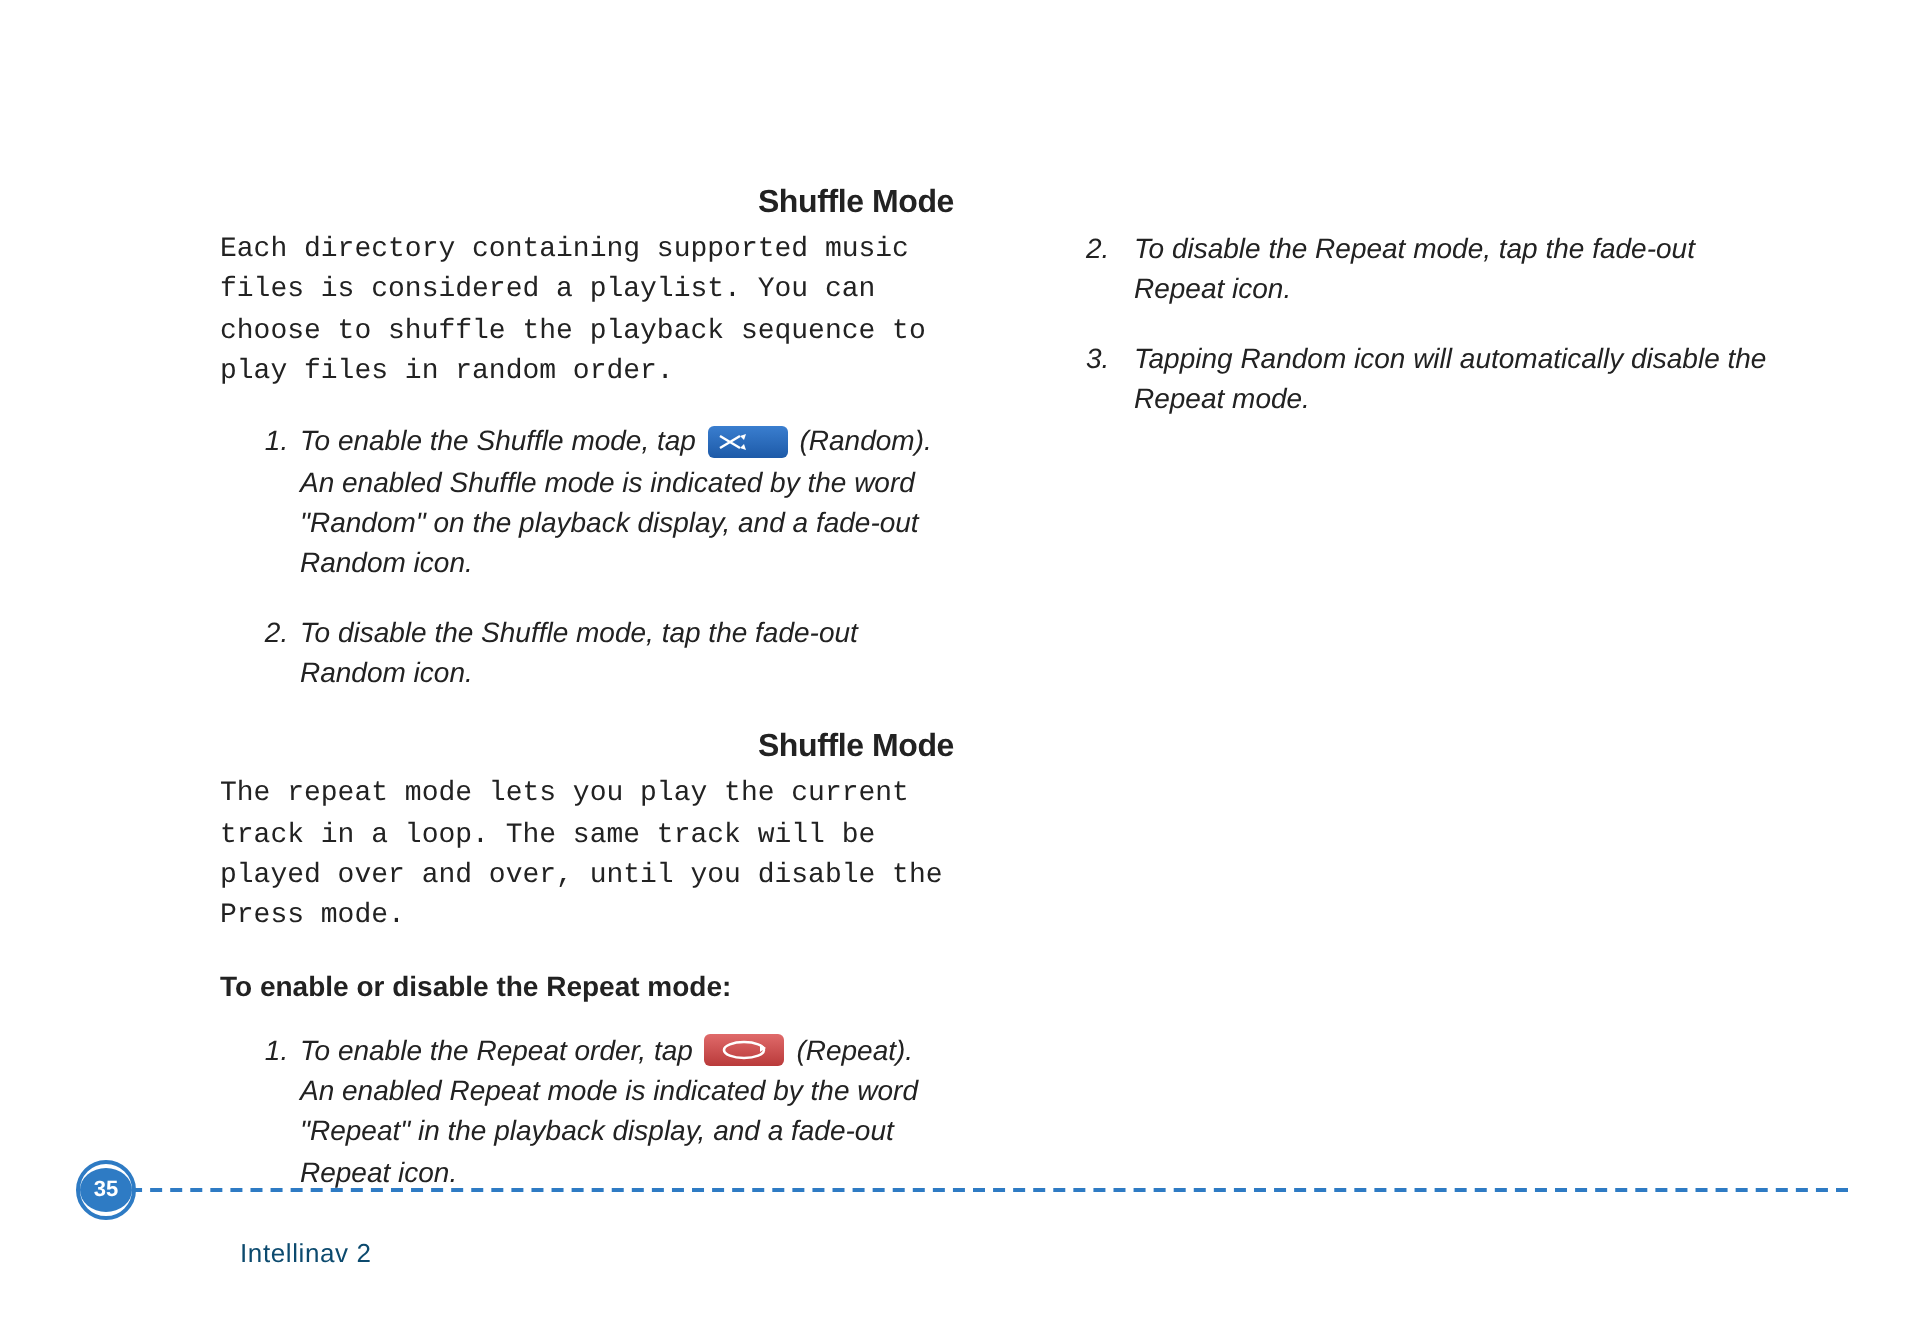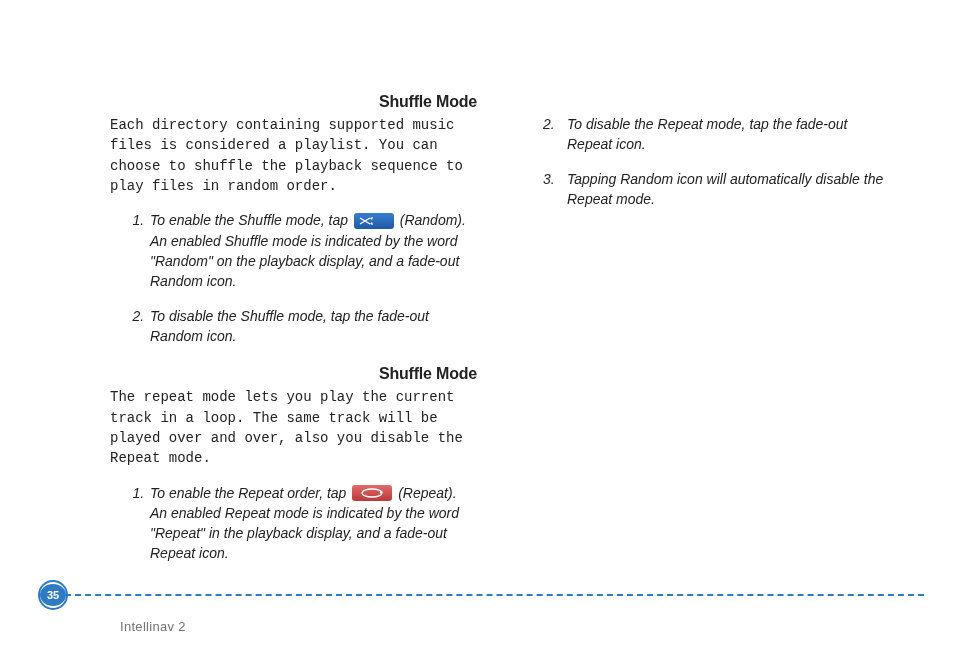--- a/index.html
+++ b/index.html
@@ -17,21 +17,21 @@
   ol.cont li::before { counter-increment: item; content: counter(item) "."; position: absolute; left: -22px; }
   .icon-btn { display: inline-block; vertical-align: middle; width: 40px; height: 16px; border-radius: 3px; margin: 0 2px; position: relative; top: -1px; }
   .icon-random { background: linear-gradient(#3a7ecf,#1d5aa8); }
   .icon-random svg { position: absolute; left: 4px; top: 2px; }
   .icon-repeat { background: linear-gradient(#e06a6a,#b93a3a); }
   .icon-repeat svg { position: absolute; left: 6px; top: 2px; }
   .footer { position: absolute; left: 0; right: 0; bottom: 58px; height: 30px; }
   .dash { position: absolute; left: 55px; right: 30px; top: 14px; border-top: 2px dashed #2e7bc4; }
   .pagecircle { position: absolute; left: 38px; top: 0; width: 30px; height: 30px; border-radius: 50%; background: #fff; border: 2px solid #2e7bc4; display: flex; align-items: center; justify-content: center; }
   .pagecircle-inner { width: 42px; height: 22px; border-radius: 50%; background: #2e7bc4; color: #fff; font-size: 11px; font-weight: 600; display: flex; align-items: center; justify-content: center; }
-  .brand { position: absolute; left: 120px; bottom: 34px; color: #737373; font-size: 13px; letter-spacing: 0.3px; }
+  .brand { position: absolute; left: 120px; bottom: 34px; color: #0c4a6e; font-size: 13px; letter-spacing: 0.3px; }
 </style>
 </head>
 <body>
 
 <div class="page">
   <div class="cols">
 
     <div class="col">
 
       <div class="h">Shuffle Mode</div>
@@ -44,21 +44,22 @@
                 <path d="M2 3 L12 9 M2 9 L12 3" stroke="#fff" stroke-width="1.2" fill="none"></path>
                 <path d="M12 3 l3 -1 l-1 3 z M12 9 l3 1 l-1 -3 z" fill="#fff"></path>
               </svg>
           </span>
           <span>(Random). An enabled Shuffle mode is indicated by the word "Random" on the playback display, and a fade-out Random icon.</span>
         </li>
         <li>To disable the Shuffle mode, tap the fade-out Random icon.</li>
       </ol>
 
       <div class="h">Shuffle Mode</div>
-      <div class="para">The repeat mode lets you play the current track in a loop. The same track will be played over and over, also you disable the Repeat mode.</div>
+      <div class="para">The repeat mode lets you play the current track in a loop. The same track will be played over and over, until you disable the Press mode.</div>
+      <div class="sub">To enable or disable the Repeat mode:</div>
       <ol>
         <li>
           <span>To enable the Repeat order, tap</span>
           <span class="icon-btn icon-repeat">
             <svg width="28" height="12" viewBox="0 0 28 12">
                 <ellipse cx="14" cy="6" rx="10" ry="4" stroke="#fff" stroke-width="1.3" fill="none"></ellipse>
                 <path d="M22 3 l3 2 l-3 2 z" fill="#fff"></path>
               </svg>
           </span>
           <span>(Repeat). An enabled Repeat mode is indicated by the word "Repeat" in the playback display, and a fade-out Repeat icon.</span>

